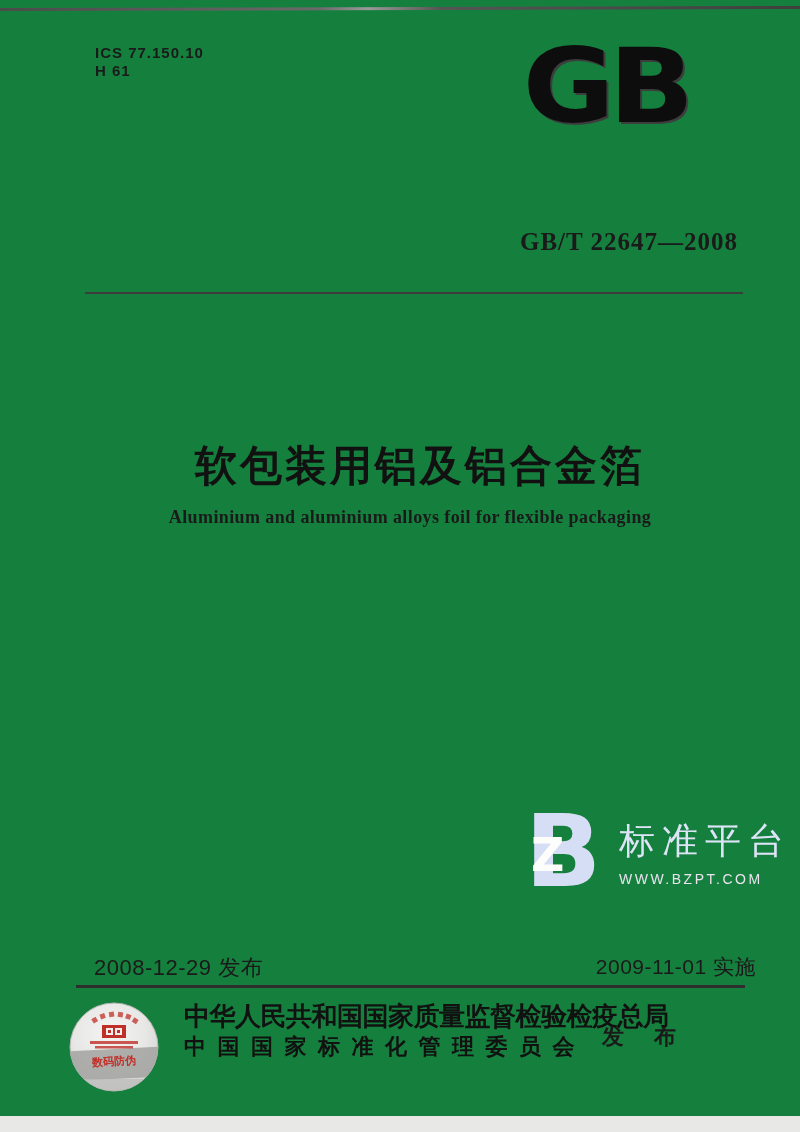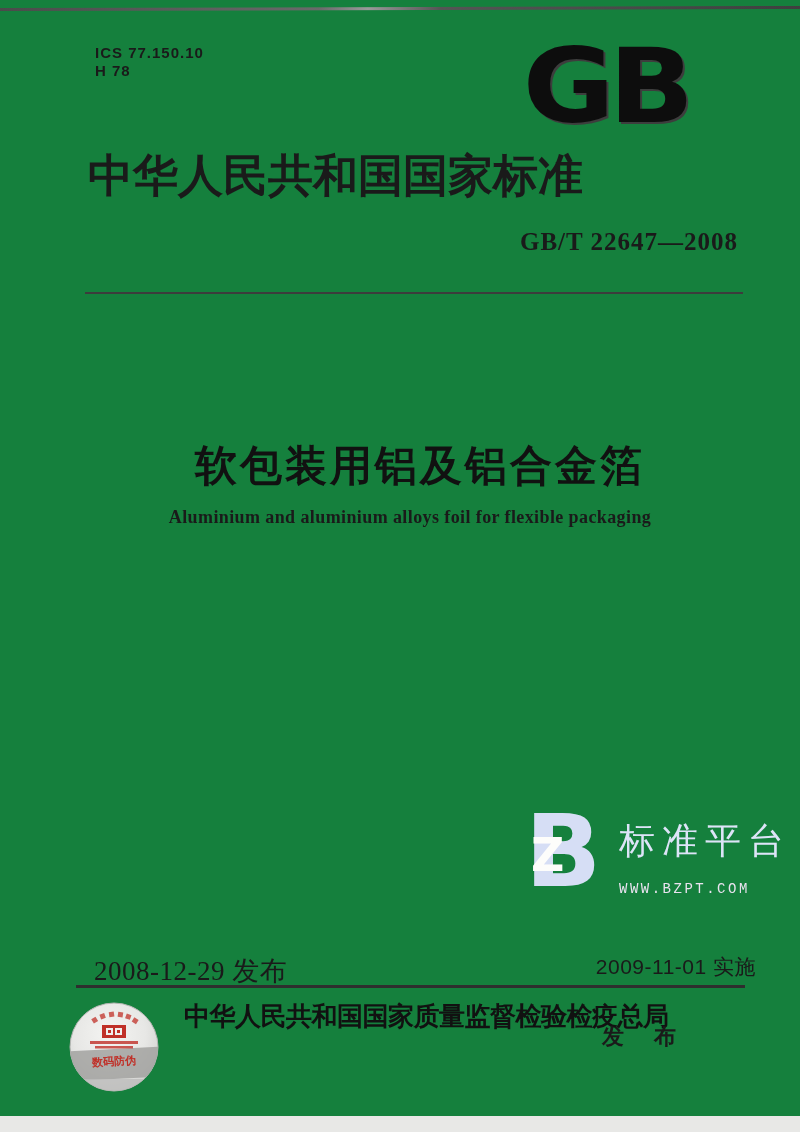--- a/index.html
+++ b/index.html
@@ -83,30 +83,30 @@
     font-size:46px;font-weight:800;line-height:1;
     color:#fdfdfb;
   }
   .wm-text{margin-left:6px;}
   .wm-name{
     font-size:36px;letter-spacing:7px;line-height:1.3;
     color:var(--wm-name-color,#dde4f8);
     white-space:nowrap;
   }
   .wm-url{
-    margin-top:16px;
-    font-family:Liberation Mono, monospace;
+    margin-top:6px;
+    font-family:Liberation Sans, sans-serif;
     font-size:14px;letter-spacing:2.5px;
     color:var(--wm-url-color,#e9e2ef);
     white-space:nowrap;
   }
   
   .date-left{
     position:absolute;left:94px;top:953px;
-    font-size:27px;font-weight:500;letter-spacing:0.5px;font-family:Liberation Serif, serif;
+    font-size:22px;font-weight:500;letter-spacing:0.5px;
   }
   .date-right{
     position:absolute;right:44px;top:953px;
     font-size:21px;font-weight:500;letter-spacing:0.5px;
   }
   .rule-bottom{
     position:absolute;left:76px;top:985px;width:669px;height:0;
     border-top:3px solid #2e2e2e;
   }
   
@@ -130,26 +130,25 @@
 </style>
 </head>
 <body>
 
 <div class="page">
 
   <div class="scan-line"></div>
 
   <div class="ics-block">
     <div>ICS 77.150.10</div>
-    <div>H 78</div>
+    <div>H 61</div>
   </div>
 
   <div class="gb-logo">GB</div>
 
-  <div class="heading">中华人民共和国国家标准</div>
 
   <div class="std-number">GB/T 22647—2008</div>
 
   <div class="rule-top"></div>
 
   <div class="title-cn">软包装用铝及铝合金箔</div>
   <div class="title-en">Aluminium and aluminium alloys foil for flexible packaging</div>
 
   <div class="watermark" style="--wm-logo-color: #d6def5; --wm-name-color: #dde4f8; --wm-url-color: #eae3f0;">
     <div class="wm-logo">
@@ -162,20 +161,21 @@
     </div>
   </div>
 
   <div class="date-left">2008-12-29 发布</div>
   <div class="date-right">2009-11-01 实施</div>
 
   <div class="rule-bottom"></div>
 
   <div class="issuers">
     <div class="issuer-line1">中华人民共和国国家质量监督检验检疫总局</div>
+    <div class="issuer-line2">中国国家标准化管理委员会</div>
   </div>
 
   <div class="publish-label">发 布</div>
 
   <div class="stamp">
     <svg width="92" height="92" viewBox="0 0 92 92">
       <defs>
         <radialGradient id="silver" cx="45%" cy="35%" r="75%">
           <stop offset="0%" stop-color="#f4f4f2"></stop>
           <stop offset="55%" stop-color="#e7e7e5"></stop>

